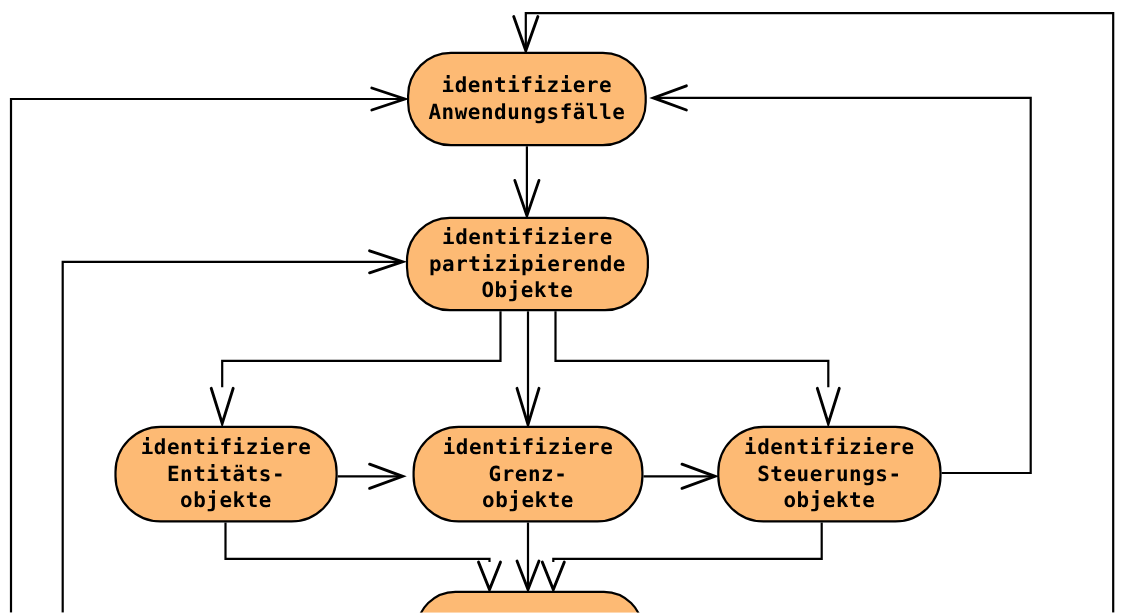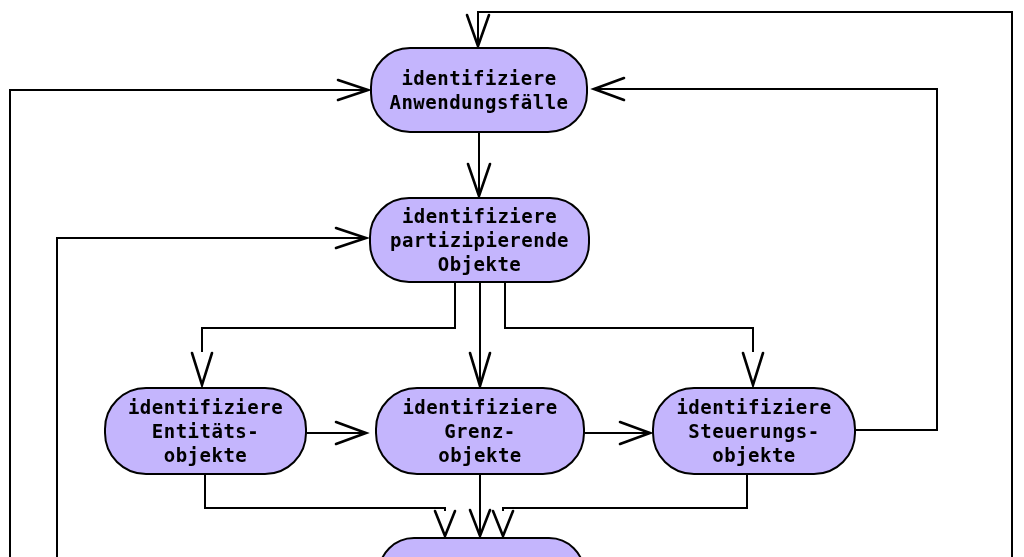--- a/index.html
+++ b/index.html
@@ -27,21 +27,21 @@
     stroke: #000000;
     stroke-width: 2;
   }
   #connectors path.head {
     stroke-width: 2.6;
     stroke-linecap: round;
   }
   .node {
     position: absolute;
     box-sizing: border-box;
-    background: #c4b5fd;
+    background: #fdba74;
     border: 2px solid #000000;
     display: flex;
     align-items: center;
     justify-content: center;
     text-align: center;
     font-size: 19px;
     line-height: 24px;
     font-weight: bold;
     letter-spacing: 0.5px;
     color: #000000;

